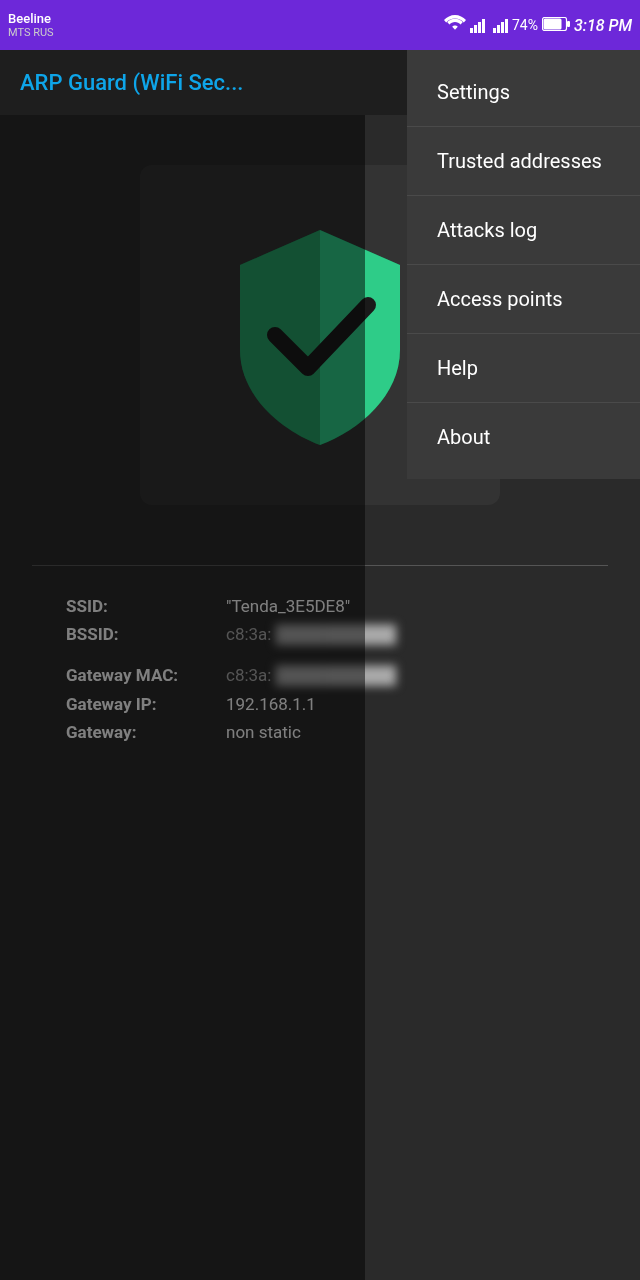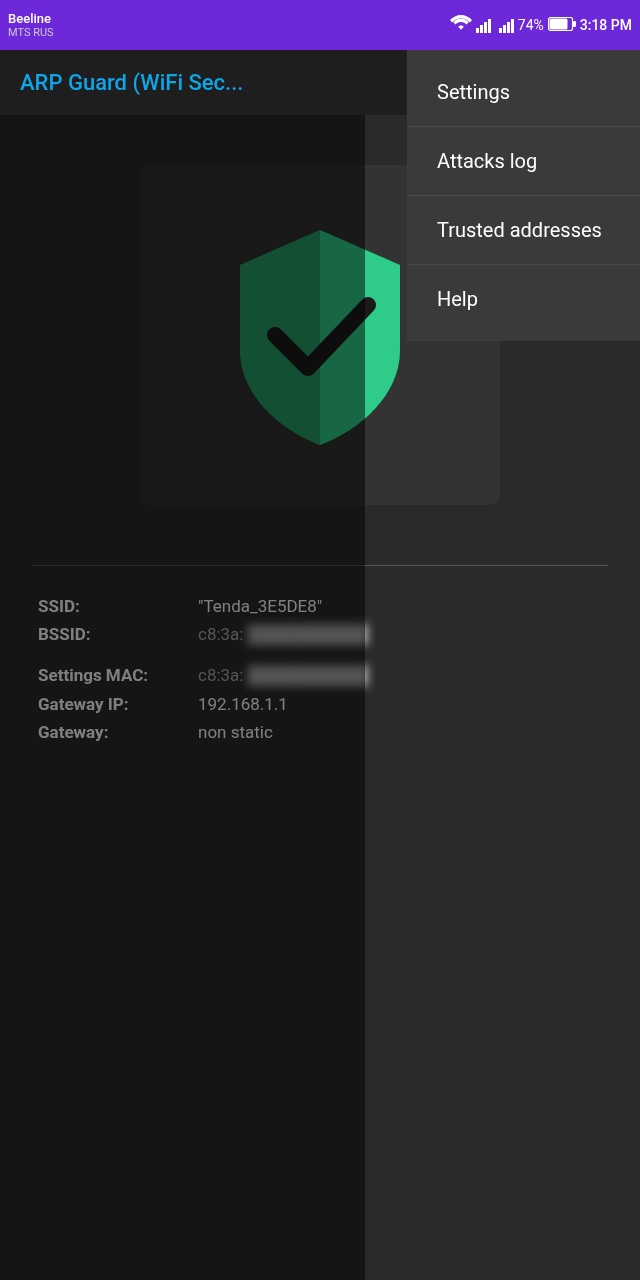--- a/index.html
+++ b/index.html
@@ -40,23 +40,24 @@
       font-size: 11px;
     }
     .status-bar-right {
       display: flex;
       align-items: center;
       gap: 4px;
       color: #ffffff;
       font-size: 13px;
     }
     .status-time {
-      font-size: 14px;
+      font-size: 16px;
       font-weight: 500;
       color: #ffffff;
+      font-style: italic;
     }
 
     
     .app-bar {
       width: 100%;
       height: 65px;
       background: #1e1e1e;
       display: flex;
       align-items: center;
       padding: 0 20px;
@@ -85,21 +86,21 @@
     
     .divider {
       width: 90%;
       height: 1px;
       background: #555555;
       margin: 10px auto;
     }
 
     
     .network-info {
-      padding: 20px 38px;
+      padding: 20px 66px;
       background: #2a2a2a;
     }
     .info-row {
       display: flex;
       margin-bottom: 8px;
       align-items: baseline;
     }
     .info-label {
       color: #ffffff;
       font-size: 17px;
@@ -229,40 +230,46 @@
     <div class="info-row">
       <span class="info-label">SSID:</span>
       <span class="info-value">"Tenda_3E5DE8"</span>
     </div>
     <div class="info-row">
       <span class="info-label">BSSID:</span>
       <span class="info-value" style="color:#aaa;">c8:3a: <span style="filter:blur(5px);display:inline-block;">██████████</span></span>
     </div>
     <div style="height:12px;"></div>
     <div class="info-row">
-      <span class="info-label">Settings MAC:</span>
+      <span class="info-label">Gateway MAC:</span>
       <span class="info-value" style="color:#aaa;">c8:3a: <span style="filter:blur(5px);display:inline-block;">██████████</span></span>
     </div>
     <div class="info-row">
       <span class="info-label">Gateway IP:</span>
       <span class="info-value">192.168.1.1</span>
     </div>
     <div class="info-row">
       <span class="info-label">Gateway:</span>
       <span class="info-value">non static</span>
     </div>
   </div>
 </div>
 
 <div class="dropdown-menu">
   <div class="menu-item">
     <span class="menu-item-label">Settings</span>
   </div>
   <div class="menu-item">
+    <span class="menu-item-label">Trusted addresses</span>
+  </div>
+  <div class="menu-item">
     <span class="menu-item-label">Attacks log</span>
   </div>
   <div class="menu-item">
-    <span class="menu-item-label">Trusted addresses</span>
+    <span class="menu-item-label">Access points</span>
   </div>
   <div class="menu-item">
     <span class="menu-item-label">Help</span>
   </div>
+  <div class="menu-item">
+    <span class="menu-item-label">About</span>
+  </div>
 </div>
 
 </body></html>

